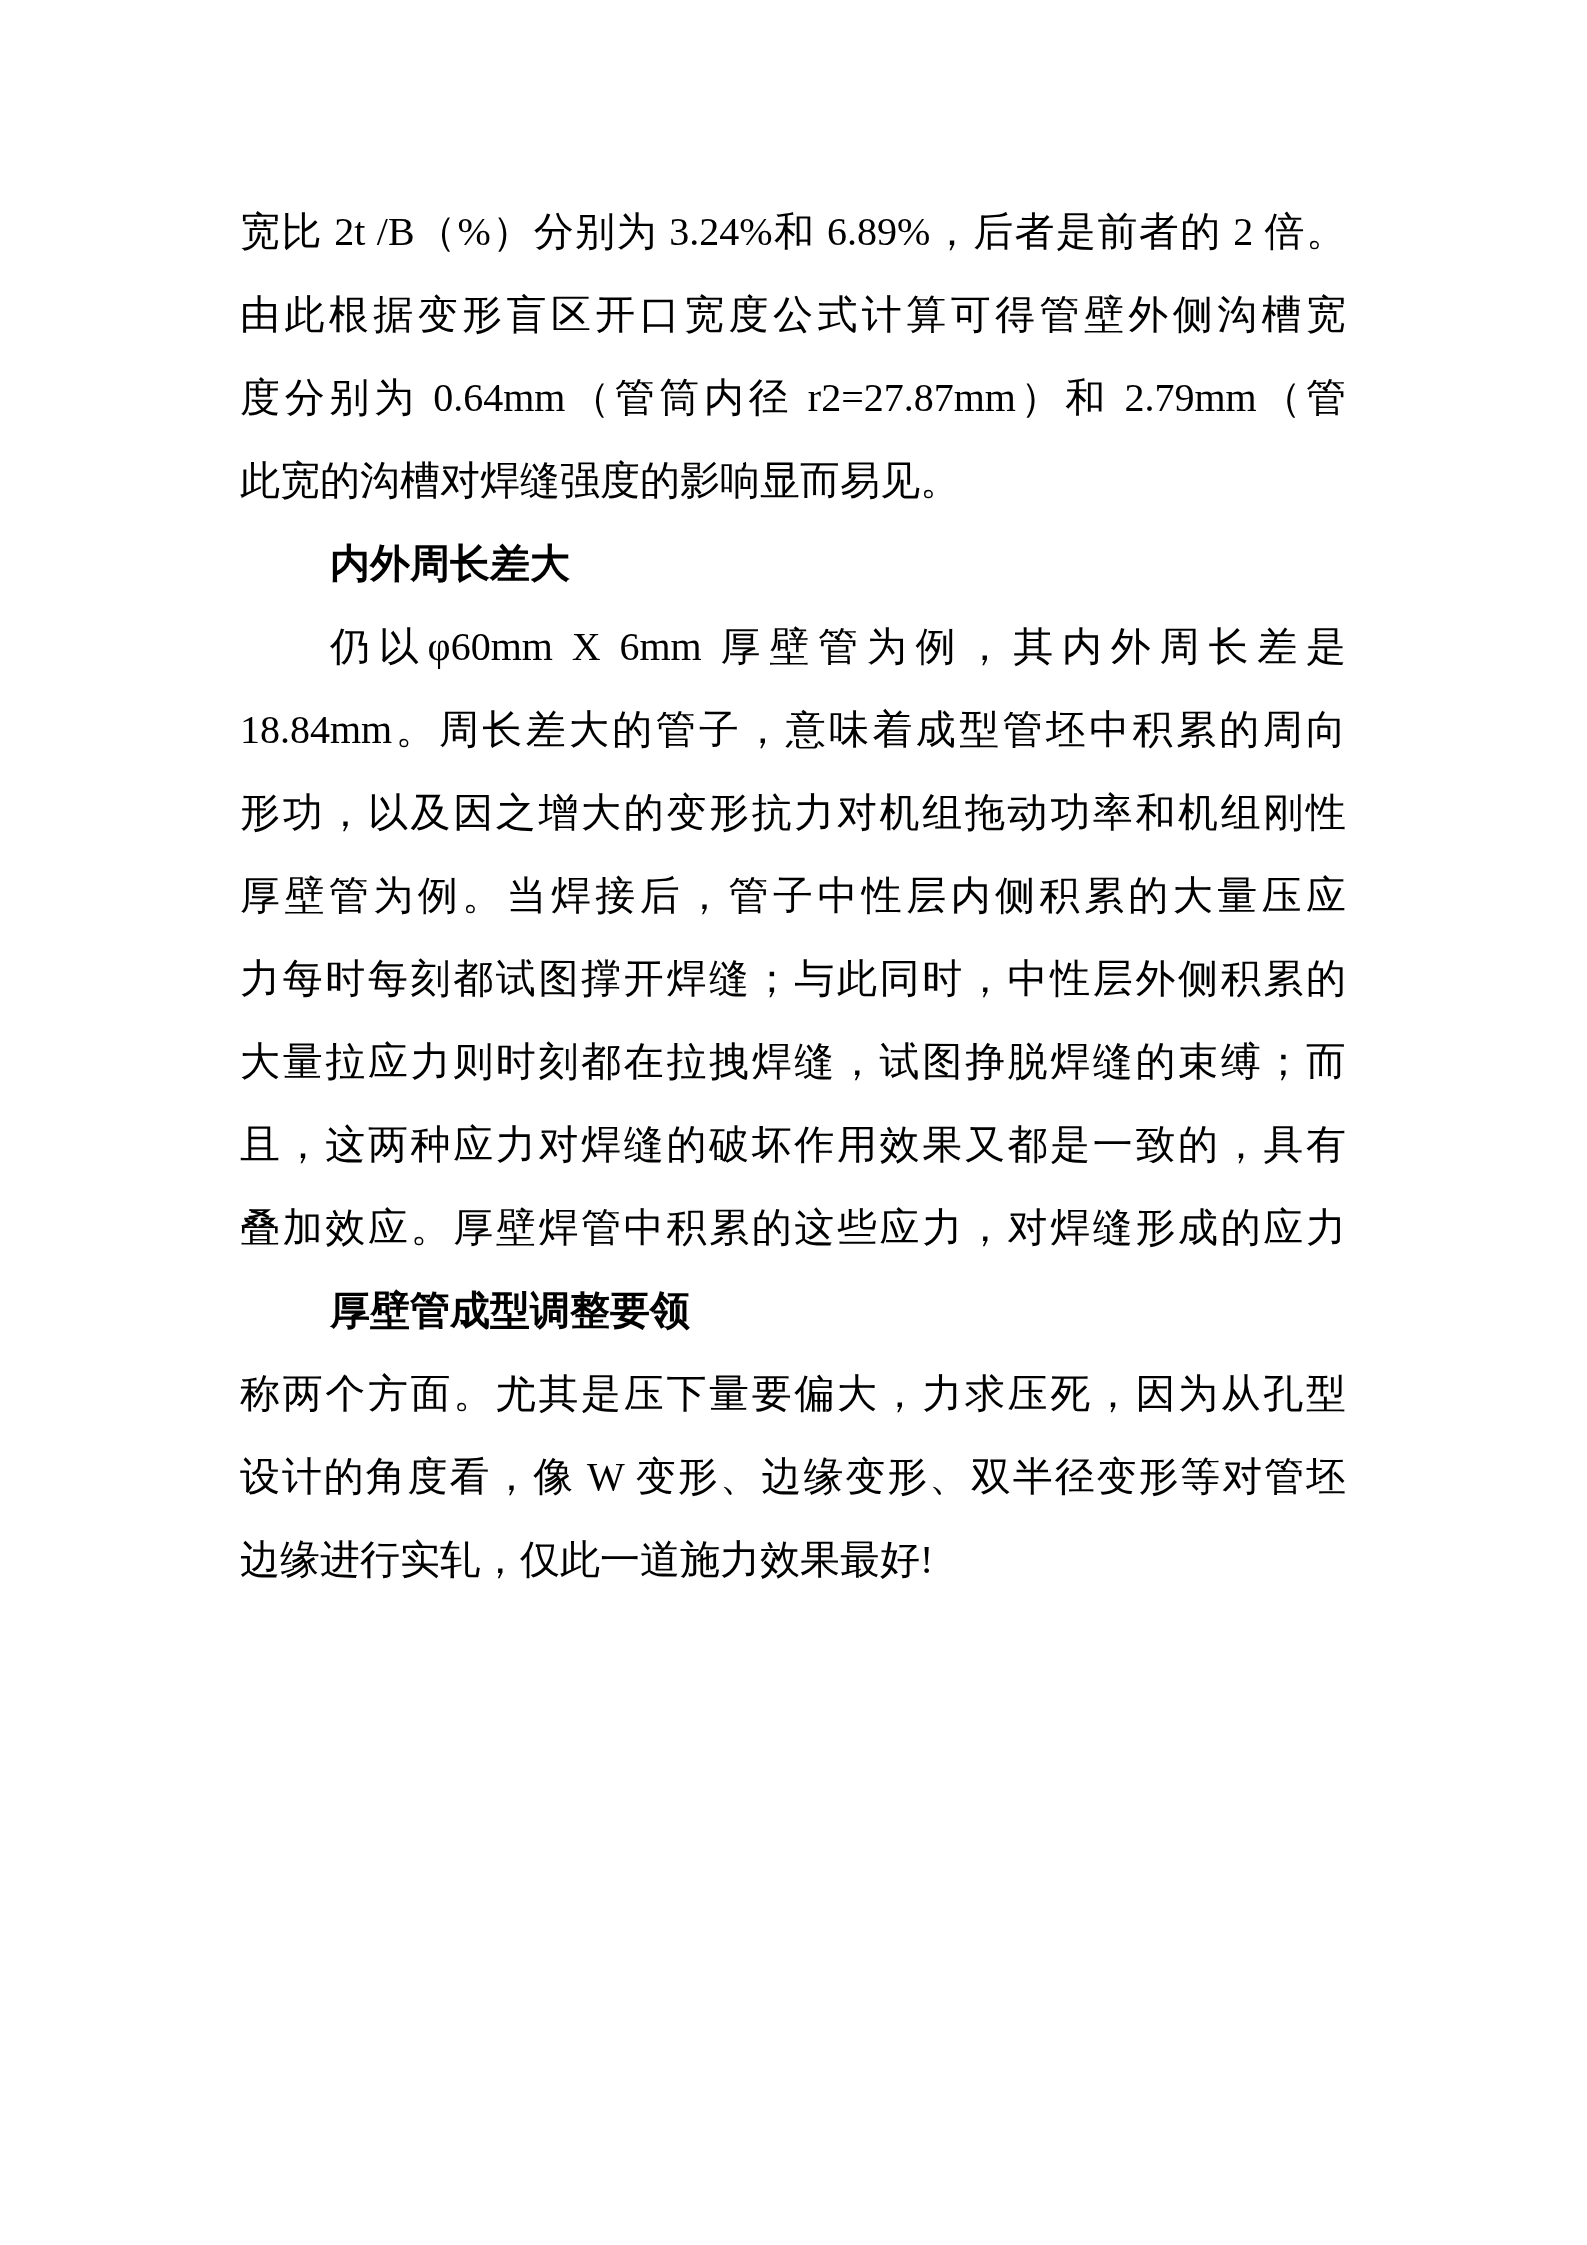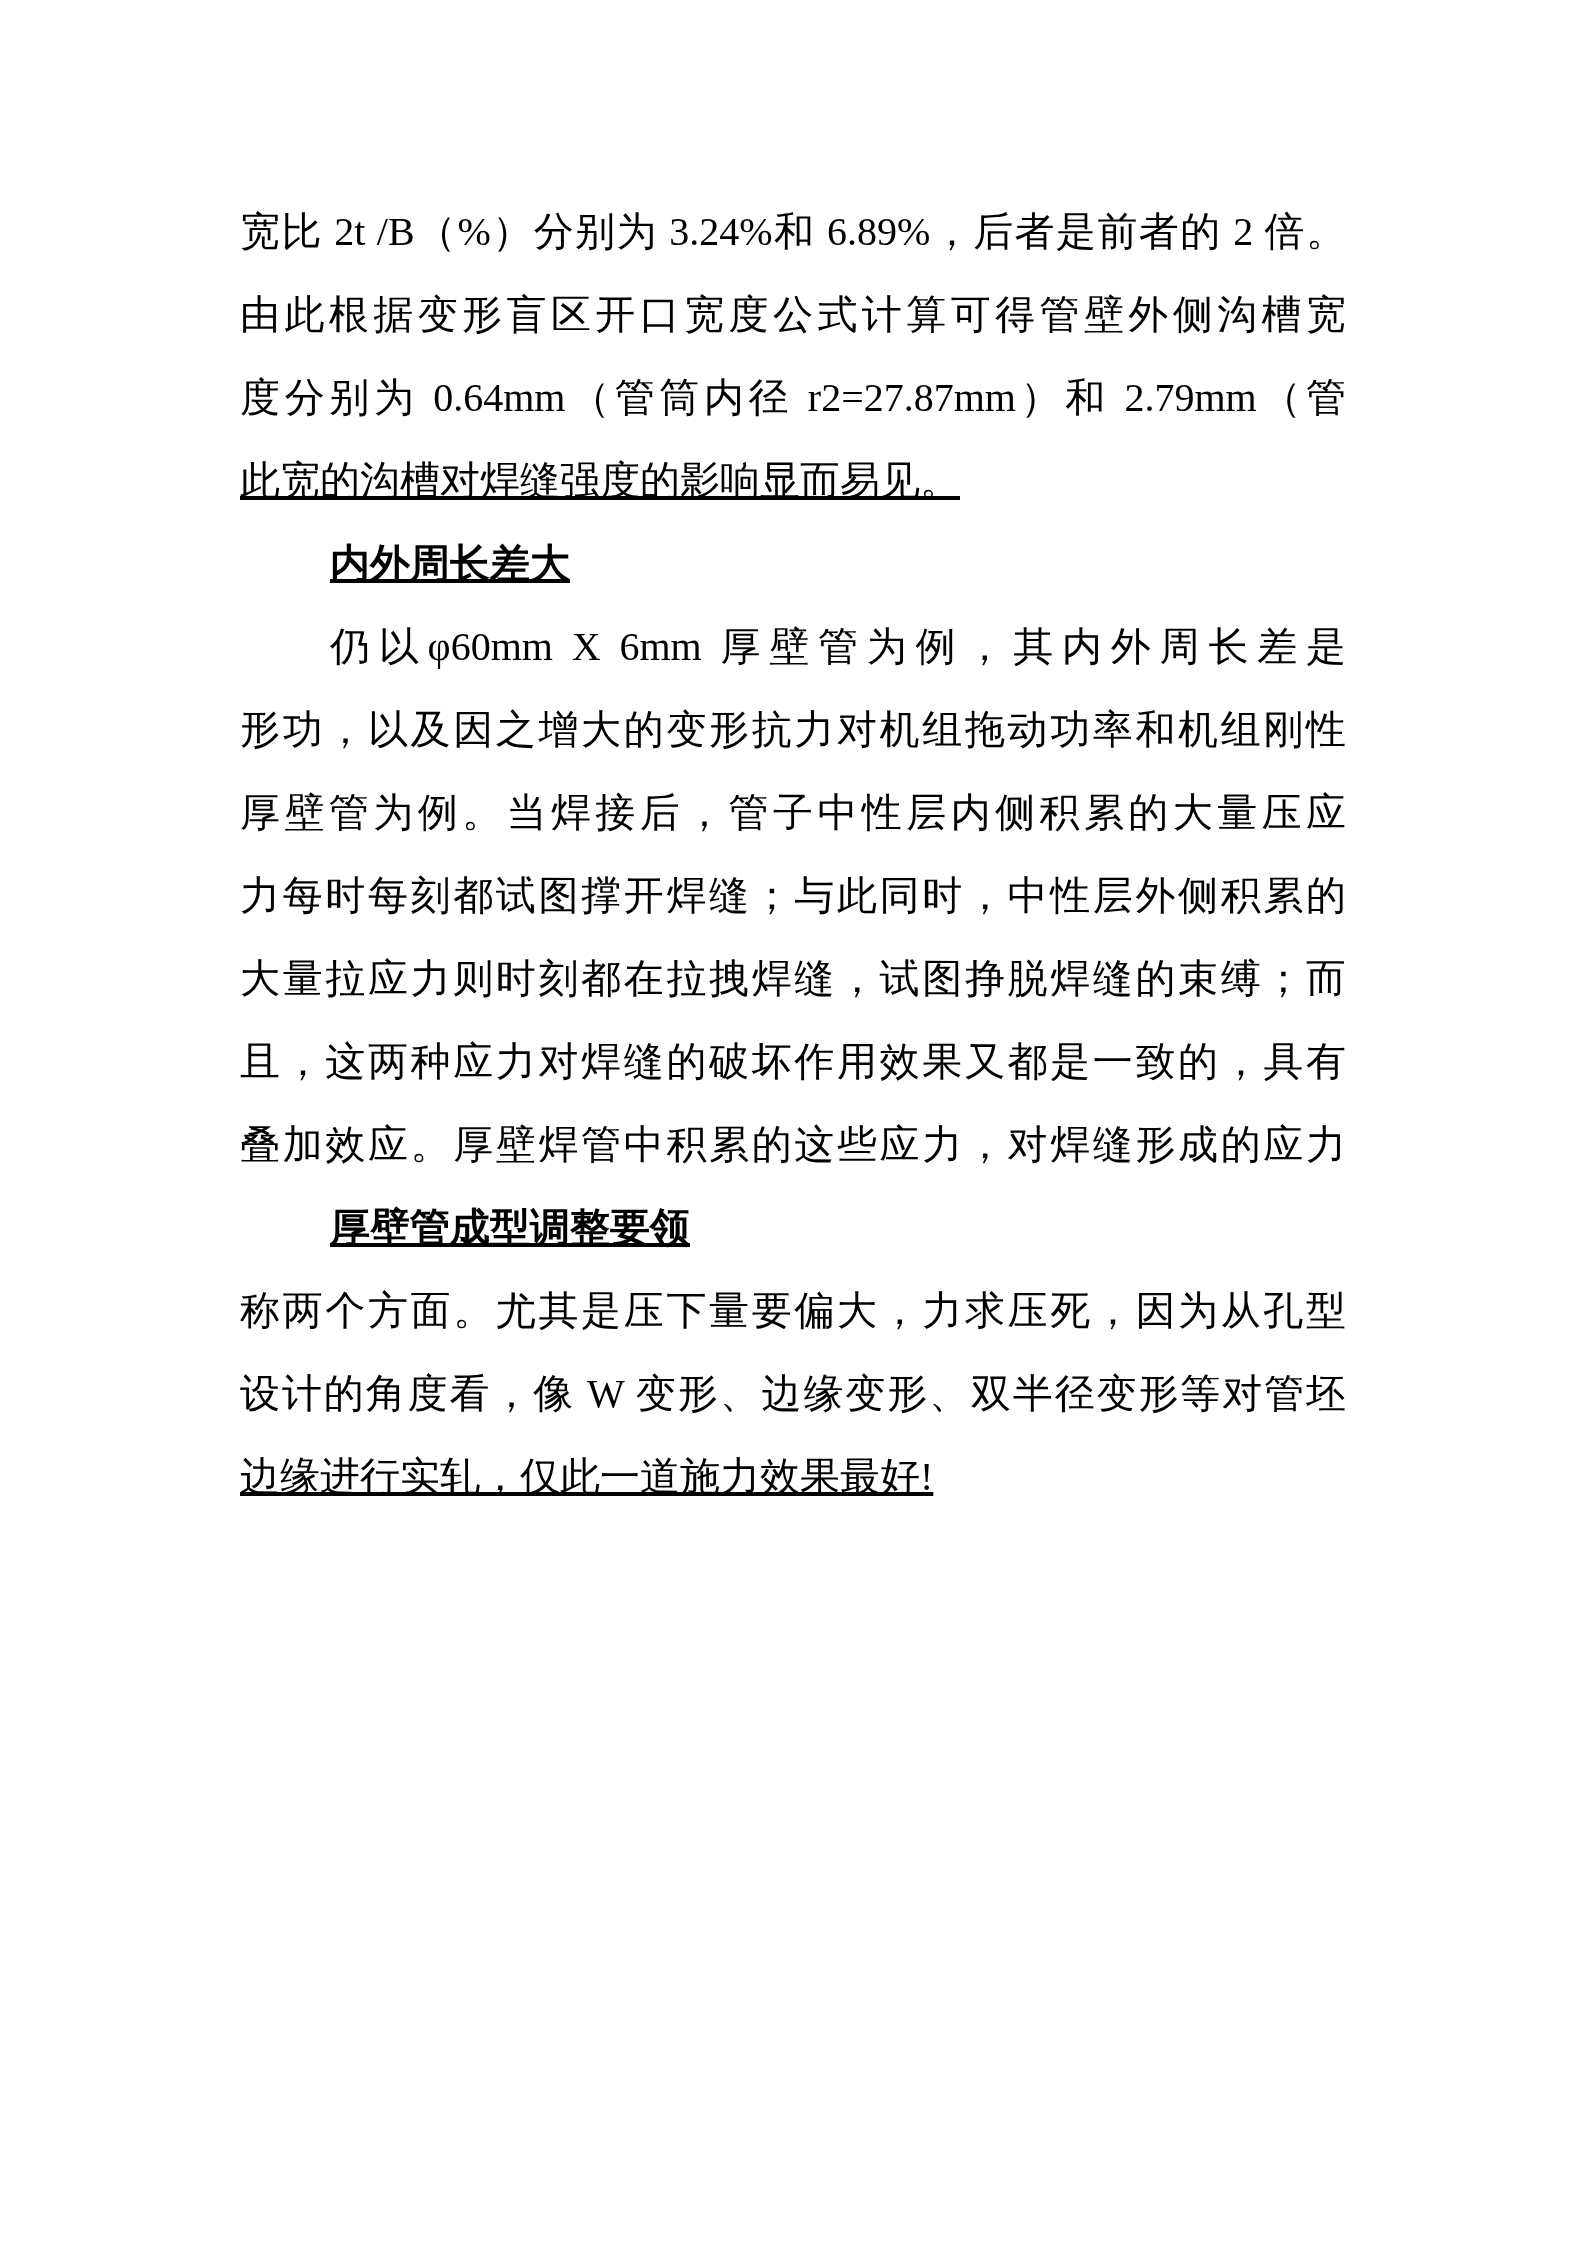--- a/index.html
+++ b/index.html
@@ -34,41 +34,41 @@
     line-height: 83px;
     font-size: 40px;
     text-align: justify;
     text-align-last: justify;
     text-justify: inter-character;
     white-space: normal;
     overflow: visible;
   }
   .line.last {
     text-align-last: left;
-    text-decoration: underline;
   }
   .line.heading {
     font-weight: 700;
     text-align-last: left;
   }
   .line.indent {
     padding-left: 90px;
   }
 </style>
 </head>
 <body>
 
 <div class="page">
   <div class="text-block" id="text-block">
       <div class="line">宽比 2t /B（%）分别为 3.24%和 6.89%，后者是前者的 2 倍。</div>
       <div class="line">由此根据变形盲区开口宽度公式计算可得管壁外侧沟槽宽</div>
       <div class="line">度分别为 0.64mm（管筒内径 r2=27.87mm）和 2.79mm（管</div>
       <div class="line last">此宽的沟槽对焊缝强度的影响显而易见。</div>
       <div class="line heading indent last">内外周长差大</div>
       <div class="line indent">仍以φ60mm X 6mm 厚壁管为例，其内外周长差是</div>
+      <div class="line">18.84mm。周长差大的管子，意味着成型管坯中积累的周向</div>
       <div class="line">形功，以及因之增大的变形抗力对机组拖动功率和机组刚性</div>
       <div class="line">厚壁管为例。当焊接后，管子中性层内侧积累的大量压应</div>
       <div class="line">力每时每刻都试图撑开焊缝；与此同时，中性层外侧积累的</div>
       <div class="line">大量拉应力则时刻都在拉拽焊缝，试图挣脱焊缝的束缚；而</div>
       <div class="line">且，这两种应力对焊缝的破坏作用效果又都是一致的，具有</div>
       <div class="line">叠加效应。厚壁焊管中积累的这些应力，对焊缝形成的应力</div>
       <div class="line heading indent last">厚壁管成型调整要领</div>
       <div class="line">称两个方面。尤其是压下量要偏大，力求压死，因为从孔型</div>
       <div class="line">设计的角度看，像 W 变形、边缘变形、双半径变形等对管坯</div>
       <div class="line last">边缘进行实轧，仅此一道施力效果最好!</div>

